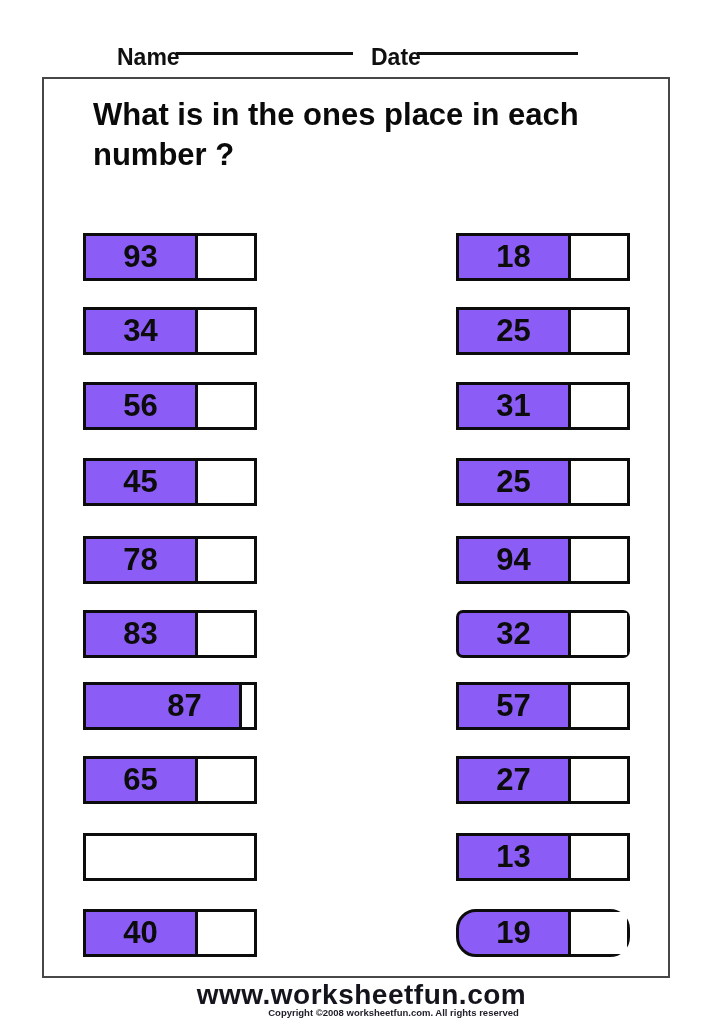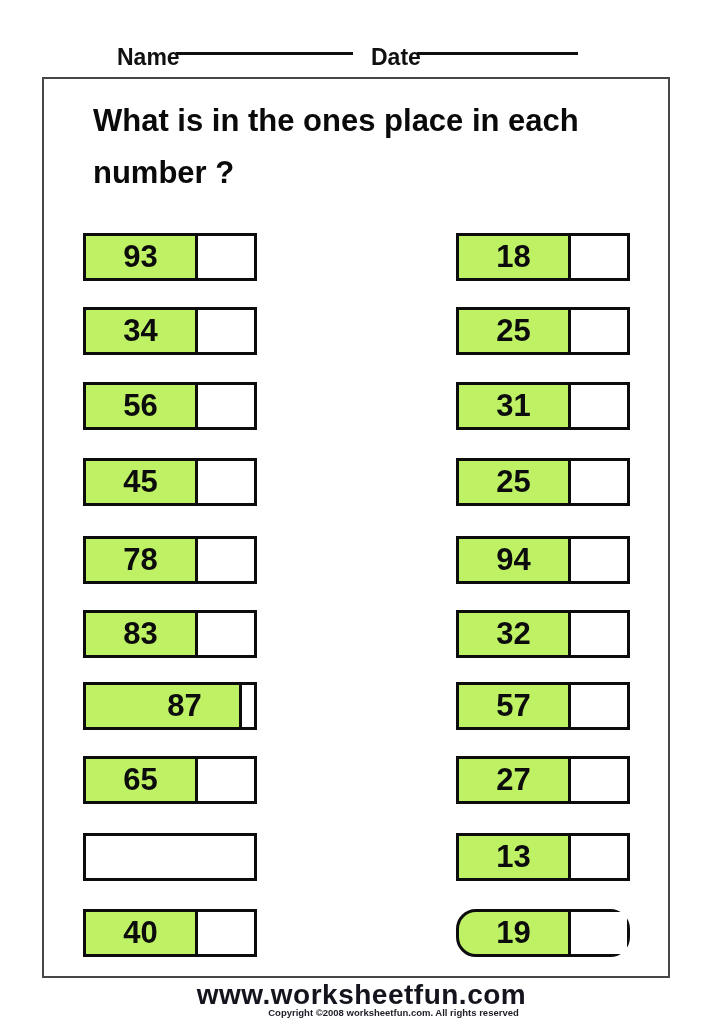--- a/index.html
+++ b/index.html
@@ -29,32 +29,32 @@
   #sheet {
     position:absolute; left:42px; top:77px;
     width:628px; height:901px;
     border:2px solid #474747;
     box-sizing:border-box;
     background:#ffffff;
   }
   #title {
     position:absolute; left:49px; top:16px;
     width:540px;
-    font-size:31px; font-weight:bold; line-height:52px;
+    font-size:31px; font-weight:bold; line-height:40px;
     color:#0a0a0a;
   }
 
   
   .num-row {
     position:absolute;
     width:174px; height:48px;
     border:3px solid #0c0c0c;
     box-sizing:border-box;
     display:flex;
-    background:#bef264;
+    background:#8b5cf6;
   }
   .num-cell {
     width:109px;
     border-right:3px solid #0c0c0c;
     display:flex; align-items:center; justify-content:center;
     font-size:31px; font-weight:bold; color:#0c0c0c;
   }
   .ans-cell { flex:1; background:#ffffff; }
 
   
@@ -136,21 +136,21 @@
     <div class="ans-cell"></div>
   </div>
     <div class="num-row" style="left: 412px; top: 379px;">
     <div class="num-cell">25</div>
     <div class="ans-cell"></div>
   </div>
     <div class="num-row" style="left: 412px; top: 457px;">
     <div class="num-cell">94</div>
     <div class="ans-cell"></div>
   </div>
-    <div class="num-row" style="left: 412px; top: 531px;">
+    <div class="num-row" style="left: 412px; top: 531px; border-radius: 7px;">
     <div class="num-cell">32</div>
     <div class="ans-cell"></div>
   </div>
     <div class="num-row" style="left: 412px; top: 603px;">
     <div class="num-cell">57</div>
     <div class="ans-cell"></div>
   </div>
     <div class="num-row" style="left: 412px; top: 677px; justify-content: flex-end;">
     <div class="num-cell">27</div>
     <div class="ans-cell"></div>

